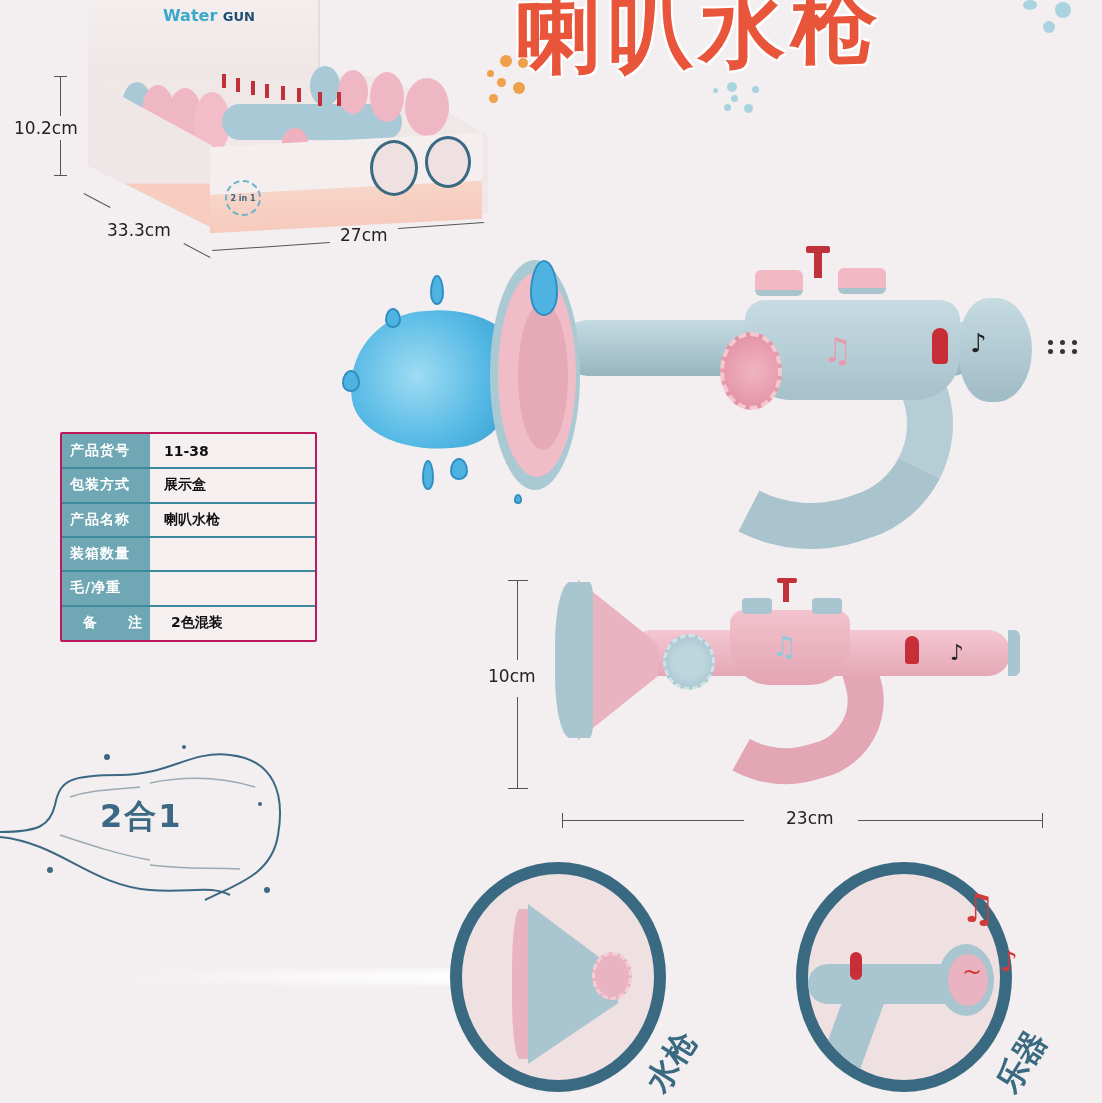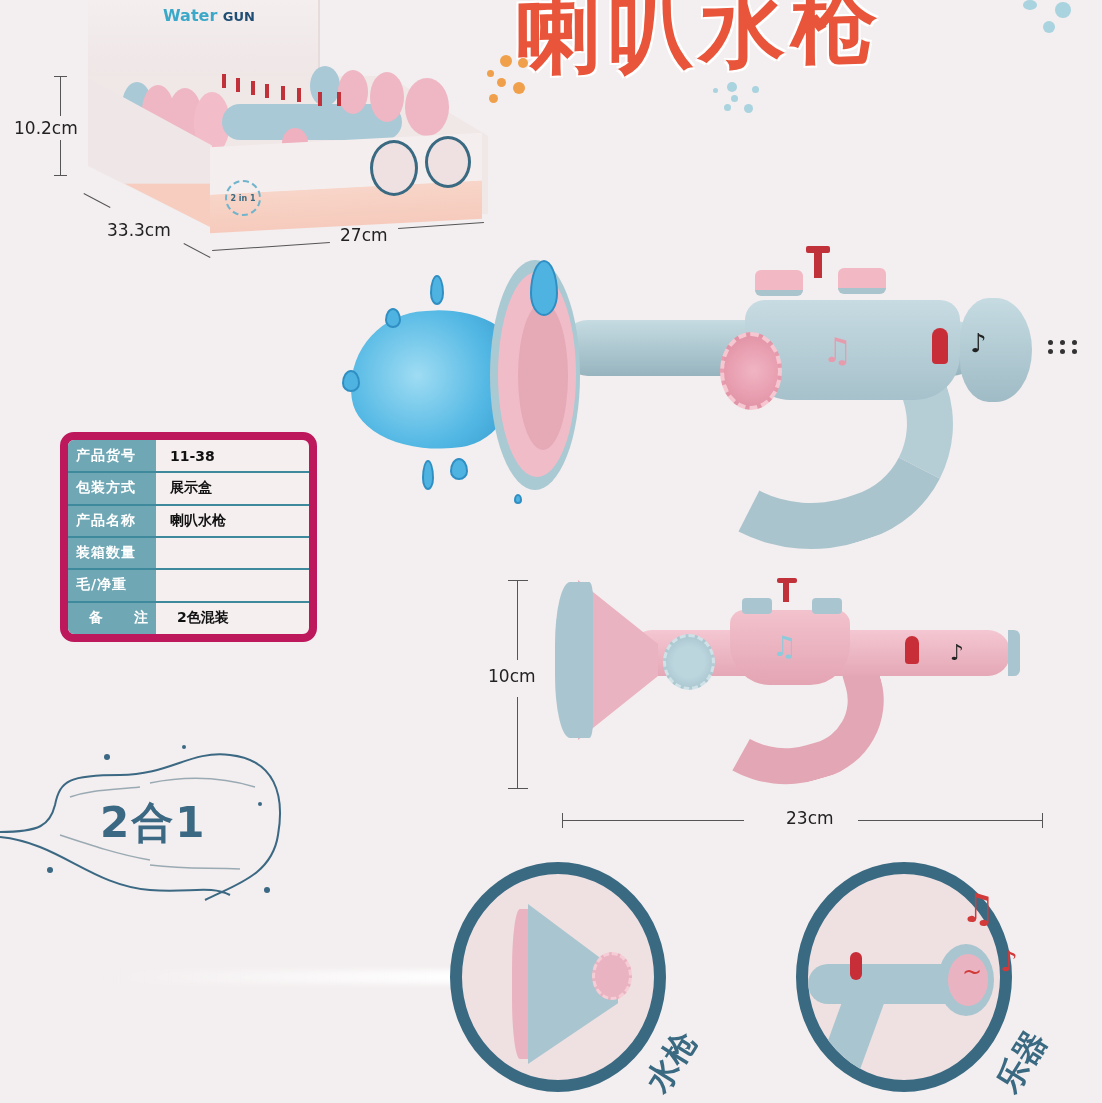--- a/index.html
+++ b/index.html
@@ -96,32 +96,32 @@
     border-left-color: transparent;
   }
   .note { position: absolute; font-size: 34px; }
   .speaker-dots { position: absolute; display: grid; grid-template-columns: repeat(3, 8px); gap: 4px; }
   .speaker-dots span { width: 5px; height: 5px; background: #333; border-radius: 50%; }
   .red-tab { position: absolute; width: 16px; height: 36px; background: #c82e38; border-radius: 8px 8px 4px 4px; }
 
   
   .spec {
     position: absolute; left: 60px; top: 432px; width: 257px; height: 210px;
-    border: 8px solid #be185d; border-radius: 14px; overflow: hidden; background: #f5eff0;
+    border: 2px solid #be185d; border-radius: 2px; overflow: hidden; background: #f5eff0;
   }
   .spec table { width: 100%; height: 100%; border-collapse: collapse; }
   .spec td { border-bottom: 2px solid #3e8a9c; font-size: 14px; font-weight: bold; height: 29px; }
   .spec tr:last-child td { border-bottom: none; padding-left: 21px; }
   .spec td.k { width: 88px; background: #6fa7b5; color: #fff; padding-left: 8px; letter-spacing: 1px; }
   .spec td.v { padding-left: 14px; color: #111; }
 
   
   .two-in-one { position: absolute; left: 0; top: 735px; width: 300px; height: 170px; }
   .two-in-one-text {
-    position: absolute; left: 100px; top: 60px; font-size: 42px; font-weight: bold; color: #3b6883; letter-spacing: 2px;
+    position: absolute; left: 100px; top: 60px; font-size: 32px; font-weight: bold; color: #3b6883; letter-spacing: 2px;
   }
 
   
   .gun-pink { position: absolute; left: 480px; top: 570px; width: 580px; height: 270px; }
   .p-bell { position: absolute; left: 75px; top: 12px; width: 38px; height: 156px; border-radius: 40% 10% 10% 40%; background: #a9c6d0; }
   .p-bellpink { position: absolute; left: 98px; top: 10px; width: 80px; height: 160px; background: #eab3c1; clip-path: polygon(0 0, 100% 40%, 100% 60%, 0 100%); }
   .p-tube { position: absolute; left: 150px; top: 60px; width: 380px; height: 46px; background: linear-gradient(#f4c7d2, #e5a7b6); border-radius: 22px; }
   .p-house { position: absolute; left: 250px; top: 40px; width: 120px; height: 75px; background: linear-gradient(#f2c2cd, #e4a4b3); border-radius: 14px 14px 40px 40px; }
   .p-key { position: absolute; width: 30px; height: 16px; background: #a9c6d0; border-radius: 4px; }
   .p-knob { position: absolute; left: 183px; top: 64px; width: 52px; height: 56px; border-radius: 50%; background: radial-gradient(circle, #bcd6de 45%, #9fbcc6 100%); border: 3px dashed #cfe2e8; }

